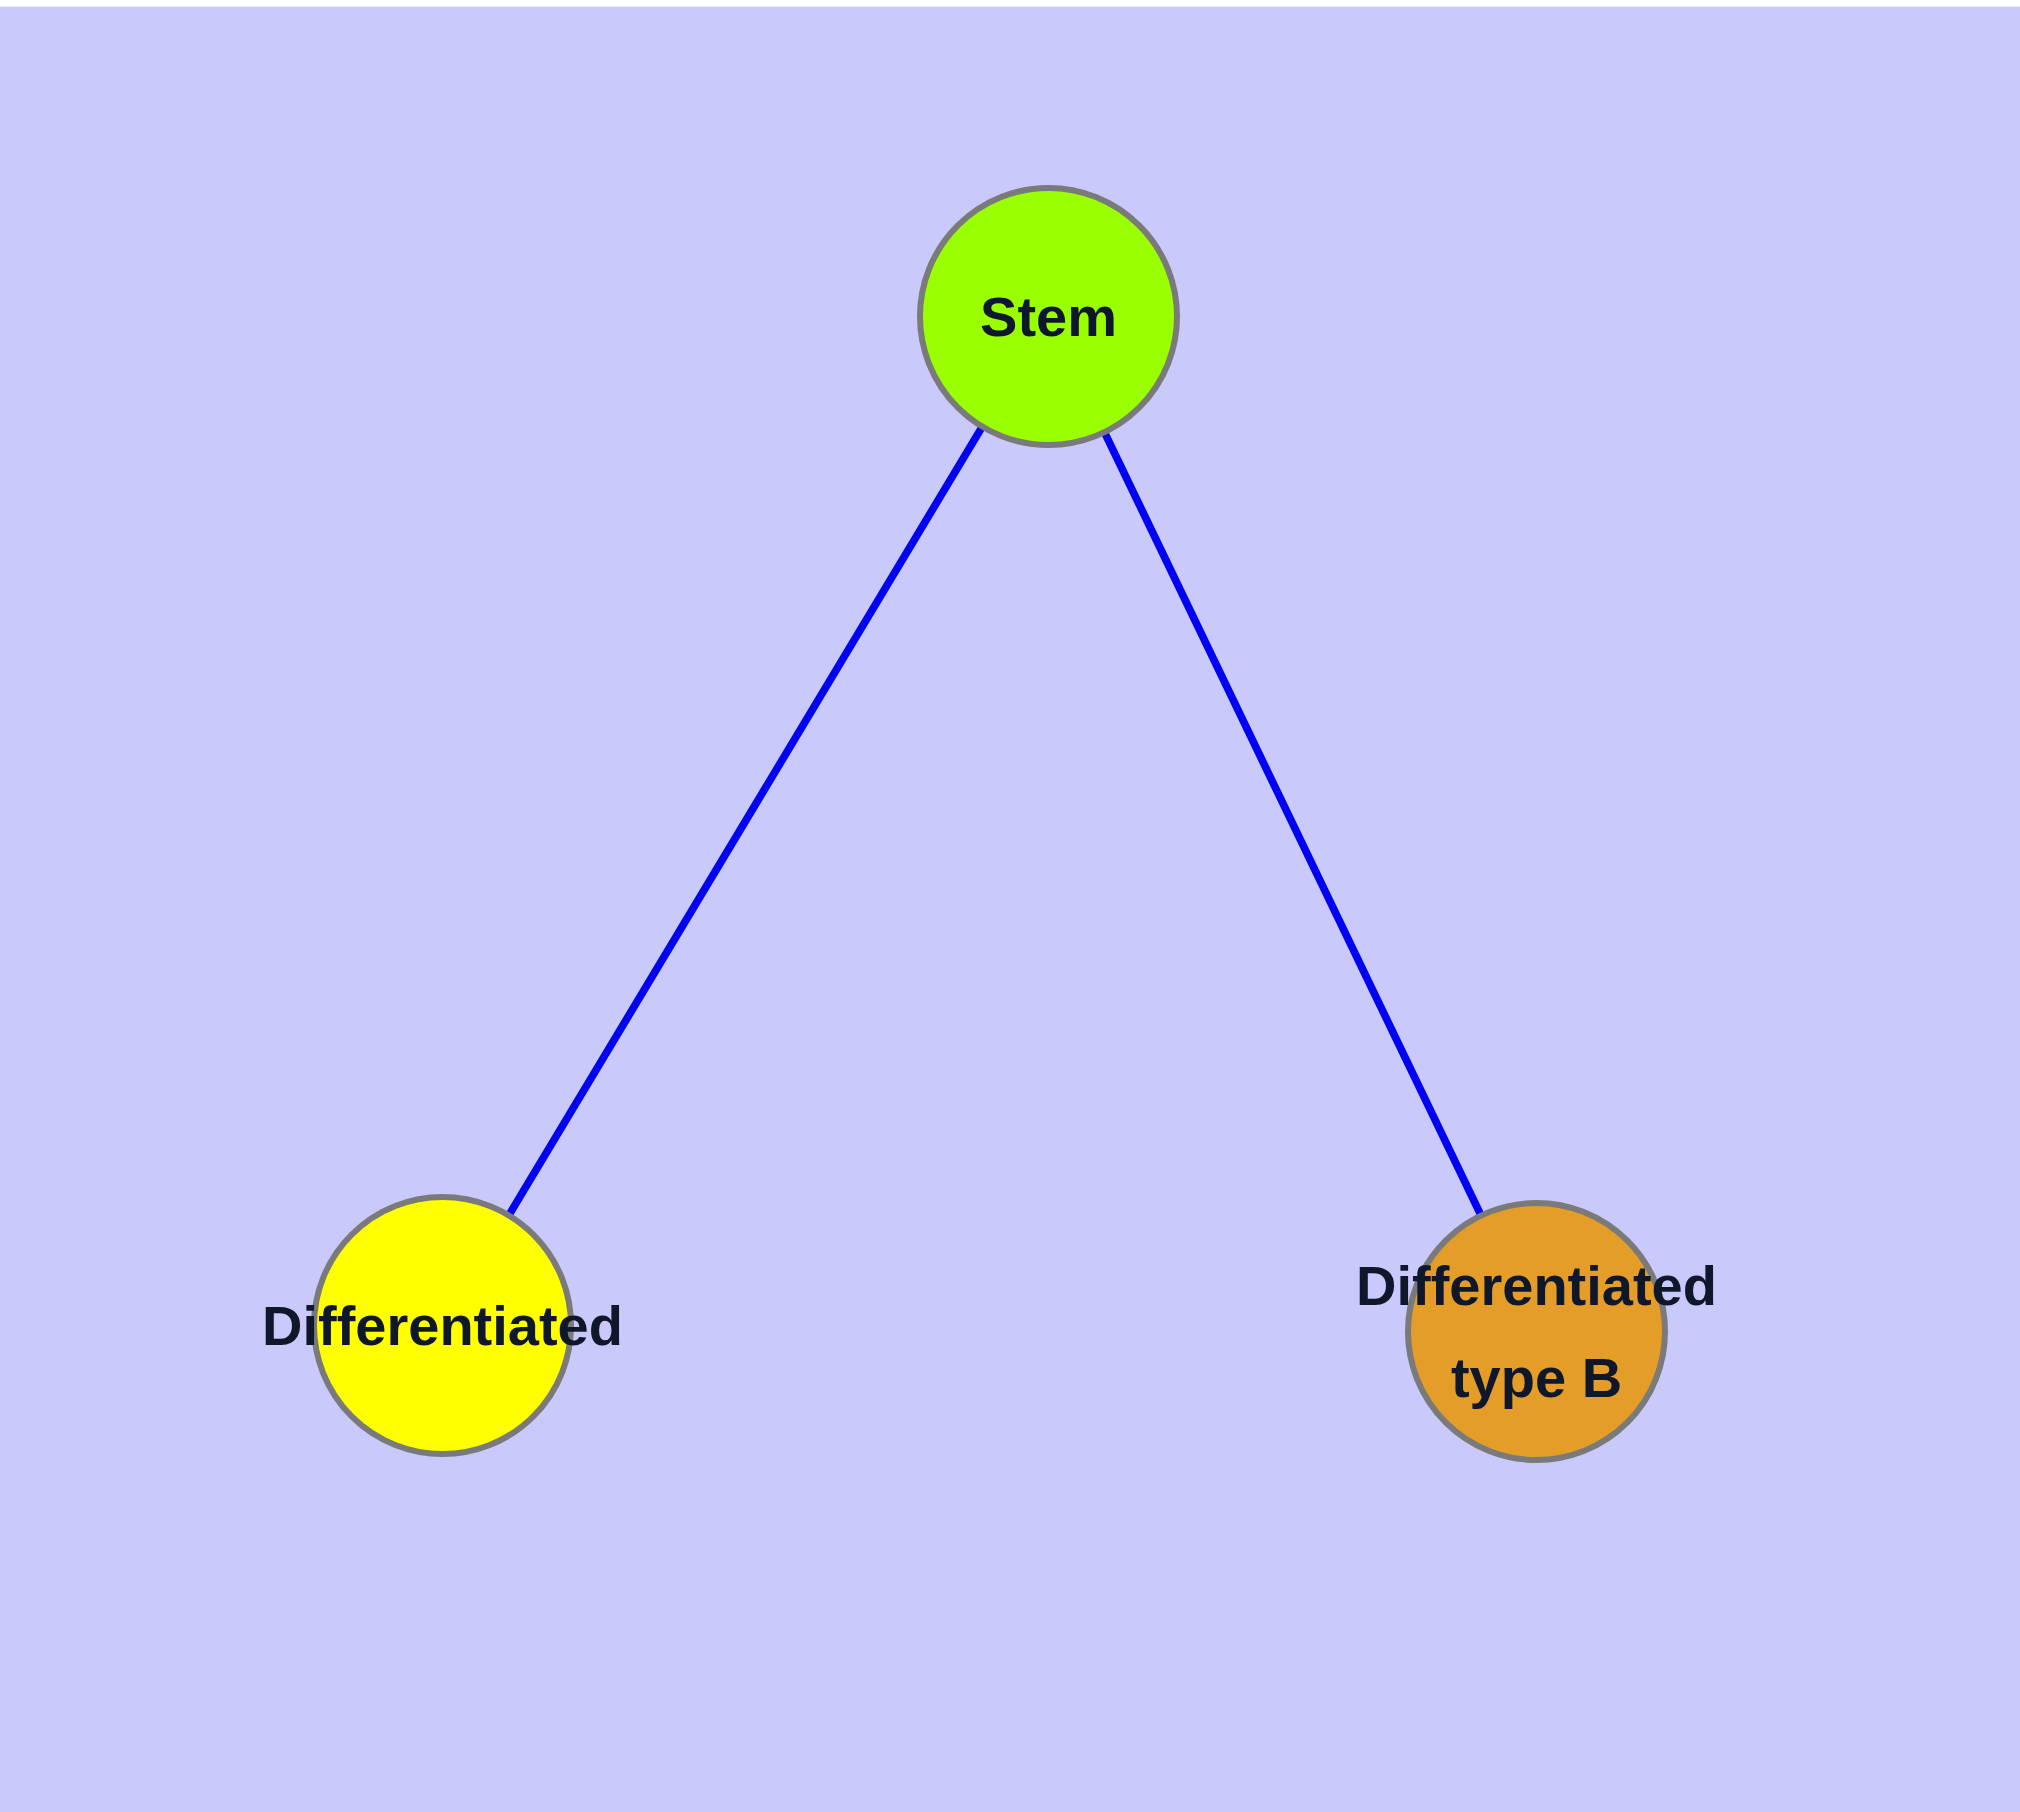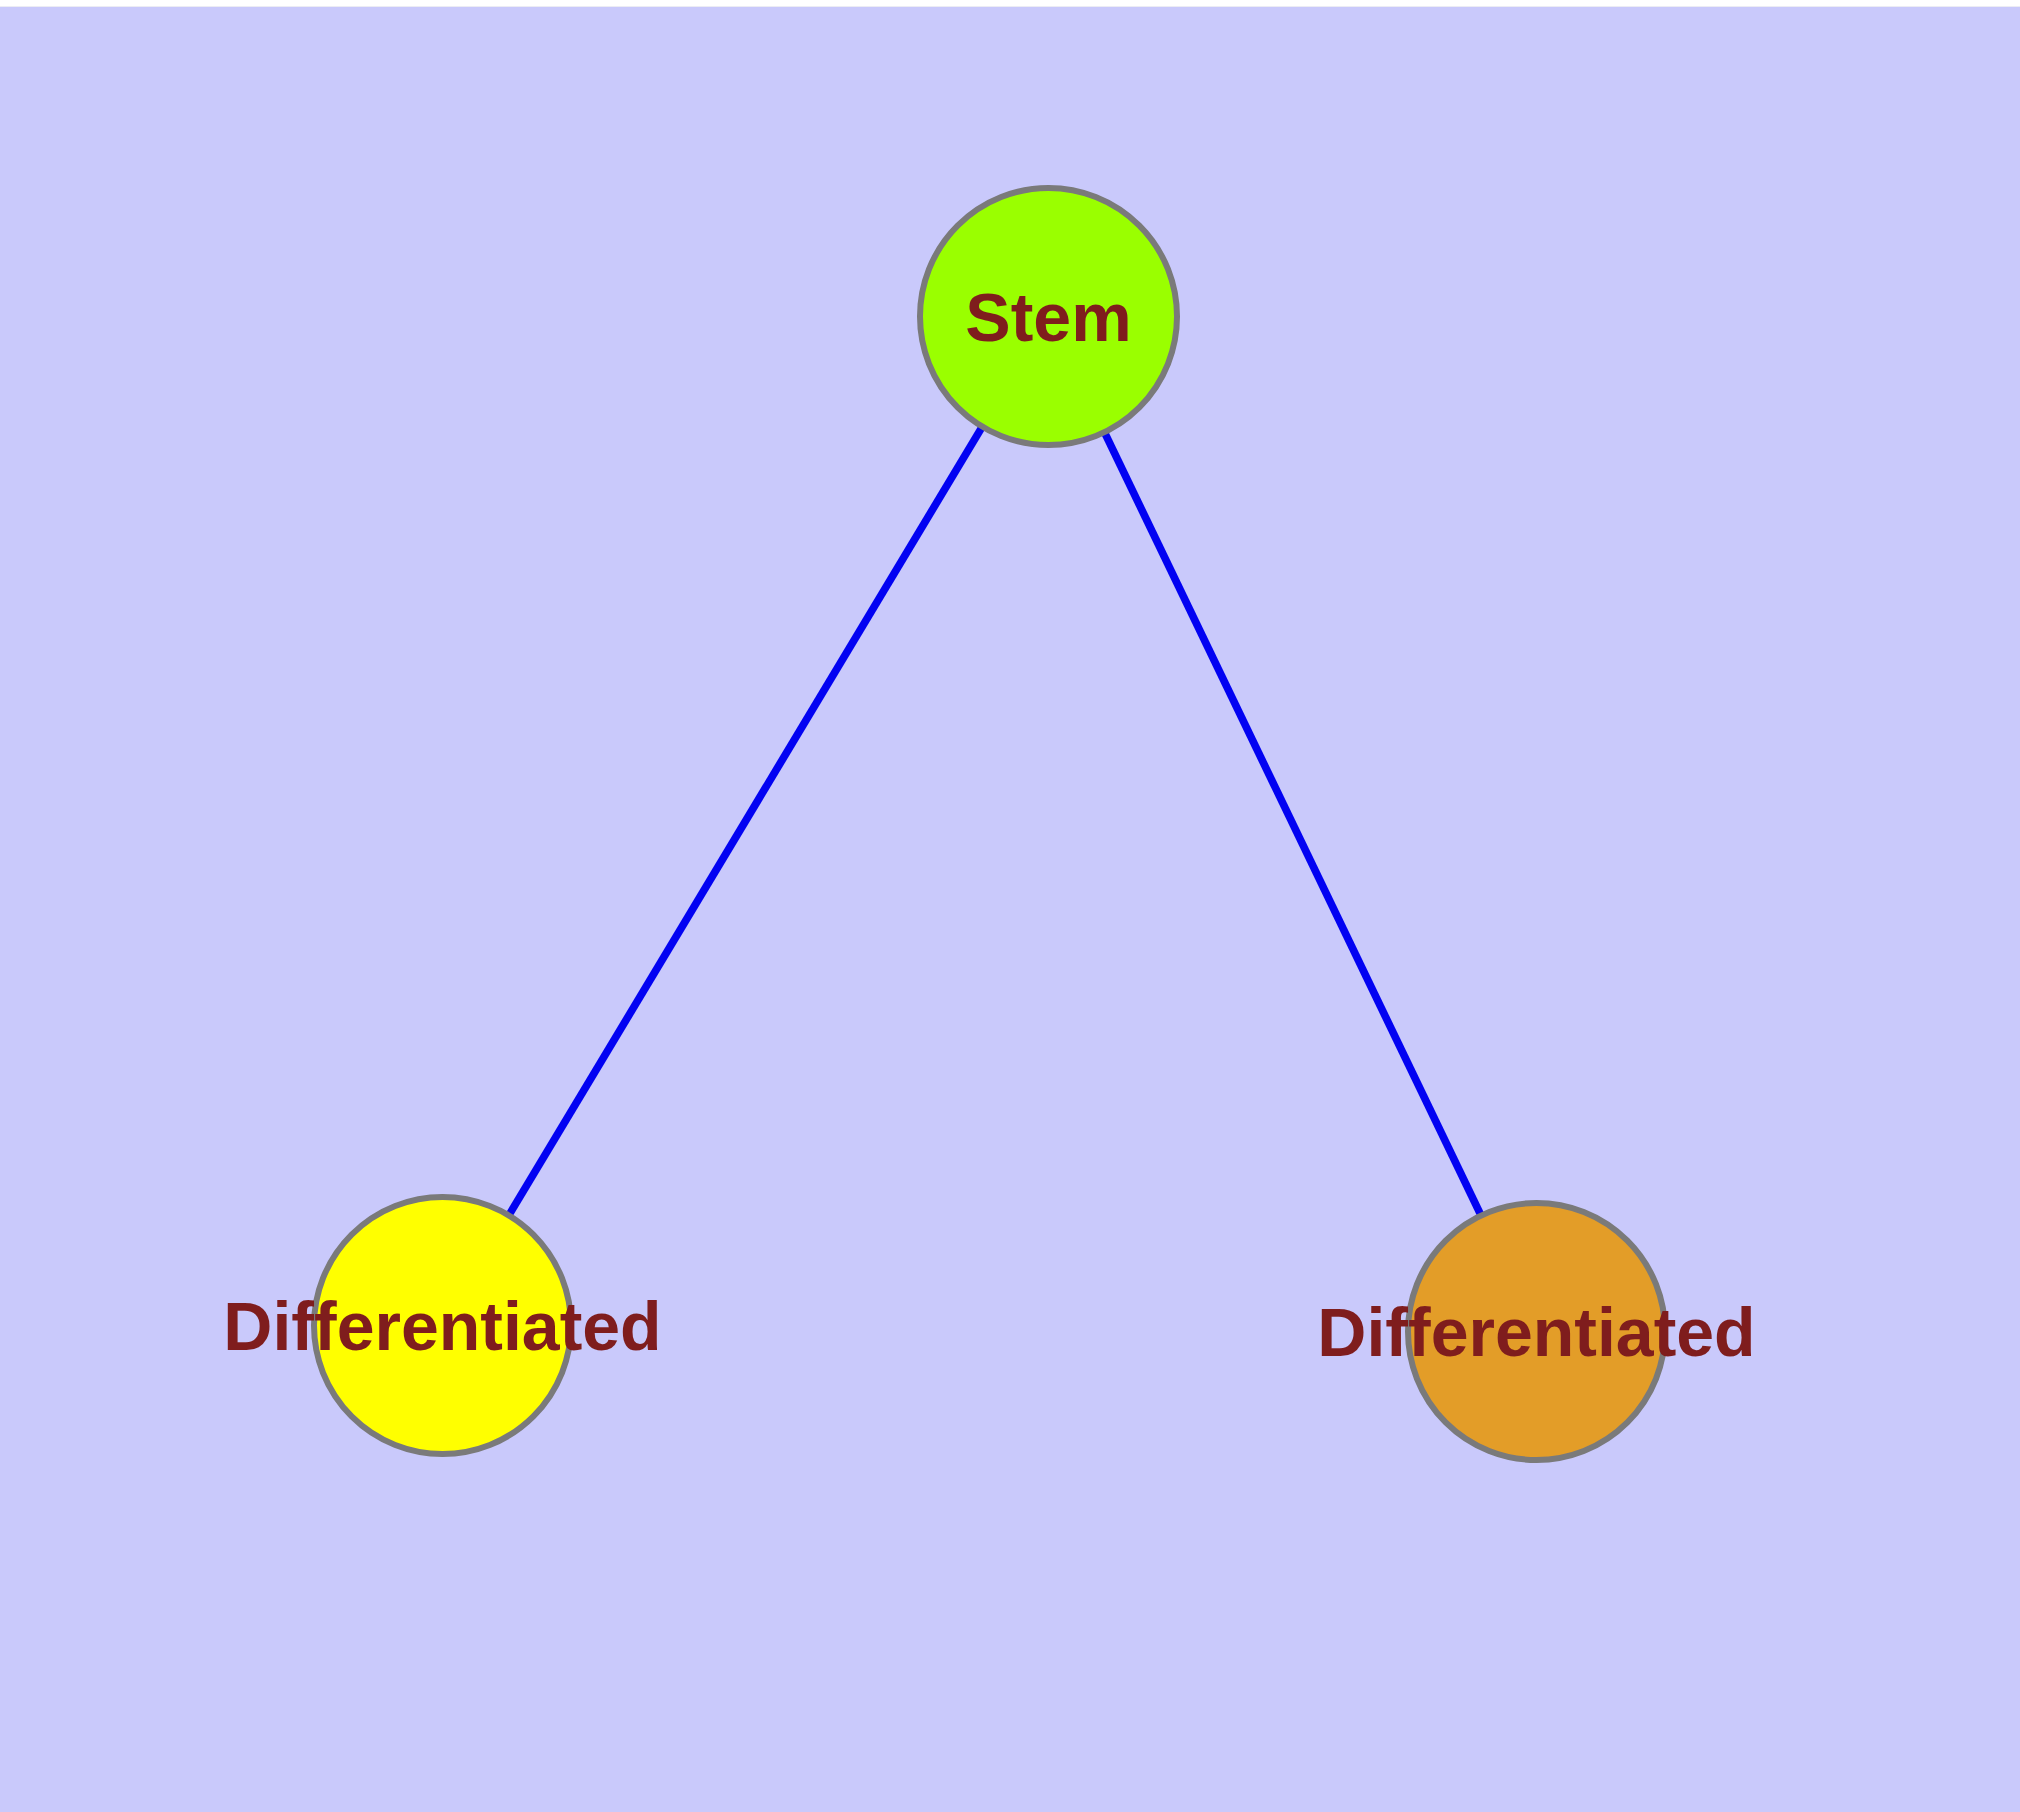--- a/index.html
+++ b/index.html
@@ -50,23 +50,23 @@
     display: flex;
     align-items: center;
     justify-content: center;
     z-index: 2;
   }
   .node.stem   { left: 917px; top: 185px;  background: #9aff00; }
   .node.type-a { left: 311px;  top: 1194px; background: #ffff00; }
   .node.type-b { left: 1405px; top: 1200px; background: #e39d28; }
   .node-label {
     font-weight: bold;
-    font-size: 68px;
+    font-size: 56px;
     line-height: 92px;
-    color: #7f1d1d;
+    color: #0f172a;
     text-align: center;
     white-space: nowrap;
     pointer-events: none;
   }
   .node-label span { display: block; }
 </style>
 </head>
 <body>
 
 <div class="stage">
@@ -86,17 +86,18 @@
 
   <div class="node type-a" style="background-color: rgb(255, 255, 0);">
     <div class="node-label">
       <span>Differentiated</span>
     </div>
   </div>
 
   <div class="node type-b" style="background-color: rgb(227, 157, 40);">
     <div class="node-label">
       <span>Differentiated</span>
+      <span>type B</span>
     </div>
   </div>
 
 </div>
 
 
 </body></html>

